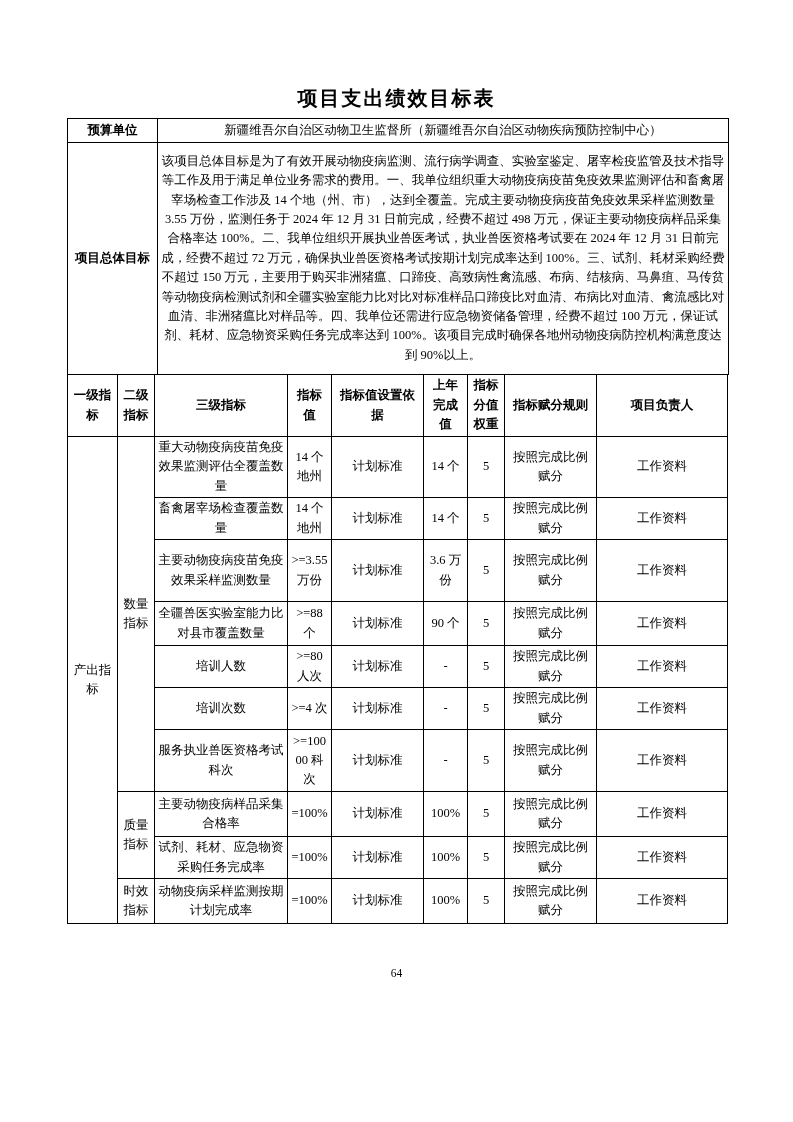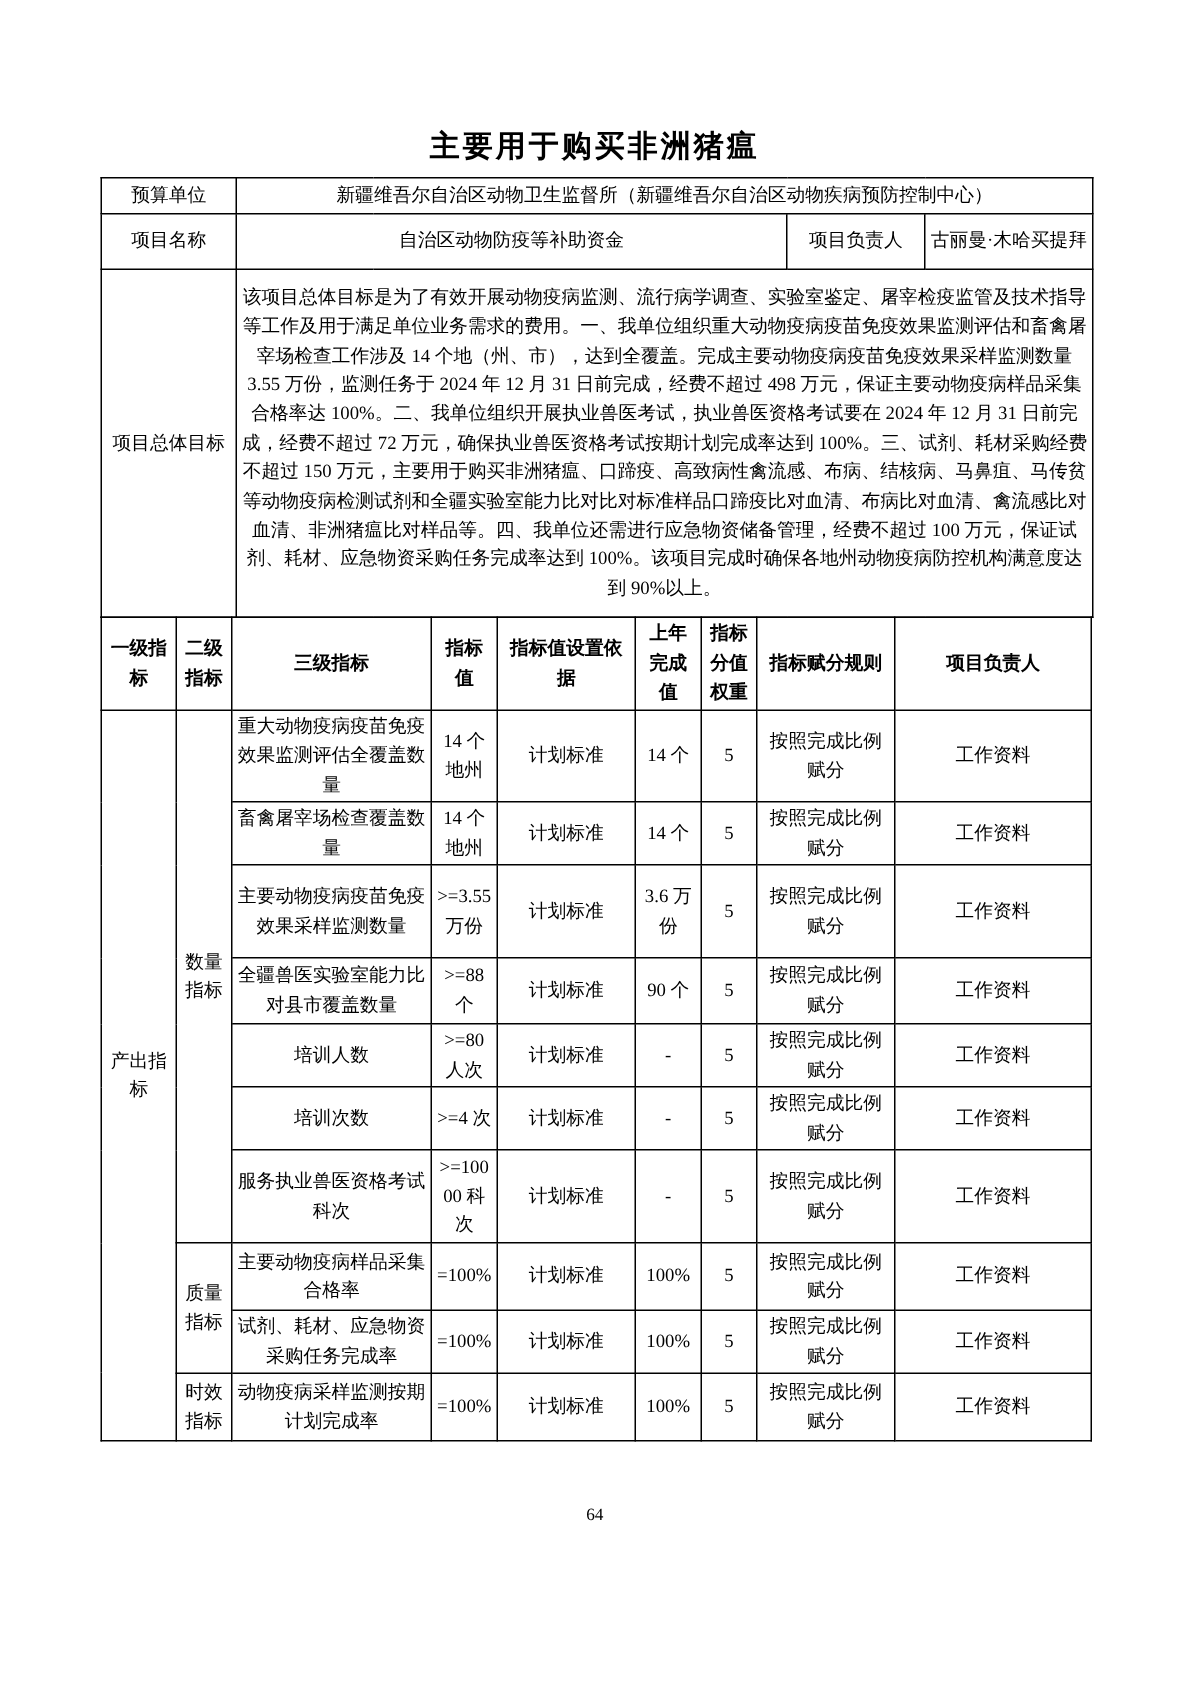--- a/index.html
+++ b/index.html
@@ -18,56 +18,50 @@
     border-collapse:collapse;table-layout:fixed;
     margin-left:67px;width:661px;
   }
   .tbl td{
     border:1px solid #000;text-align:center;vertical-align:middle;
     font-size:12.5px;line-height:1.55;padding:1px 3px;
     word-wrap:break-word;
   }
   .tbl-a{margin-top:8px;}
   .tbl-b{margin-top:-1px;}
-  .lbl{font-weight:400;}
+  .lbl{font-weight:700;}
   .hdr td{font-weight:700;font-size:12.5px;}
   .goal{
     text-align:justify;text-justify:inter-ideograph;
     padding:6px 10px;line-height:1.70;font-size:12.6px;
   }
   .col-val{word-break:break-all;}
   .pageno{text-align:center;font-size:11.5px;margin-top:43px;}
 </style>
 </head>
 <body>
 
 <div class="page">
 
-  <div class="title">主要用于购买非洲猪瘟</div>
+  <div class="title">项目支出绩效目标表</div>
 
   <table class="tbl tbl-a">
     <colgroup>
       <col style="width:90px">
         <col style="width:91px">
         <col style="width:89px">
       <col style="width:102px">
         <col style="width:85px">
         <col style="width:92px">
         <col style="width:112px">
     </colgroup>
     <tbody>
       <tr style="height:24px">
         <td class="lbl">预算单位</td>
         <td colspan="6">新疆维吾尔自治区动物卫生监督所（新疆维吾尔自治区动物疾病预防控制中心）</td>
-      </tr>
-      <tr style="height:37px">
-        <td class="lbl">项目名称</td>
-        <td colspan="4">自治区动物防疫等补助资金</td>
-        <td class="lbl">项目负责人</td>
-        <td>古丽曼·木哈买提拜</td>
       </tr>
       <tr style="height:232px">
         <td class="lbl">项目总体目标</td>
         <td colspan="6" class="goal">该项目总体目标是为了有效开展动物疫病监测、流行病学调查、实验室鉴定、屠宰检疫监管及技术指导等工作及用于满足单位业务需求的费用。一、我单位组织重大动物疫病疫苗免疫效果监测评估和畜禽屠宰场检查工作涉及 14 个地（州、市），达到全覆盖。完成主要动物疫病疫苗免疫效果采样监测数量 3.55 万份，监测任务于 2024 年 12 月 31 日前完成，经费不超过 498 万元，保证主要动物疫病样品采集合格率达 100%。二、我单位组织开展执业兽医考试，执业兽医资格考试要在 2024 年 12 月 31 日前完成，经费不超过 72 万元，确保执业兽医资格考试按期计划完成率达到 100%。三、试剂、耗材采购经费不超过 150 万元，主要用于购买非洲猪瘟、口蹄疫、高致病性禽流感、布病、结核病、马鼻疽、马传贫等动物疫病检测试剂和全疆实验室能力比对比对标准样品口蹄疫比对血清、布病比对血清、禽流感比对血清、非洲猪瘟比对样品等。四、我单位还需进行应急物资储备管理，经费不超过 100 万元，保证试剂、耗材、应急物资采购任务完成率达到 100%。该项目完成时确保各地州动物疫病防控机构满意度达到 90%以上。</td>
       </tr>
     </tbody>
   </table>
 
   <table class="tbl tbl-b">
     <colgroup>

